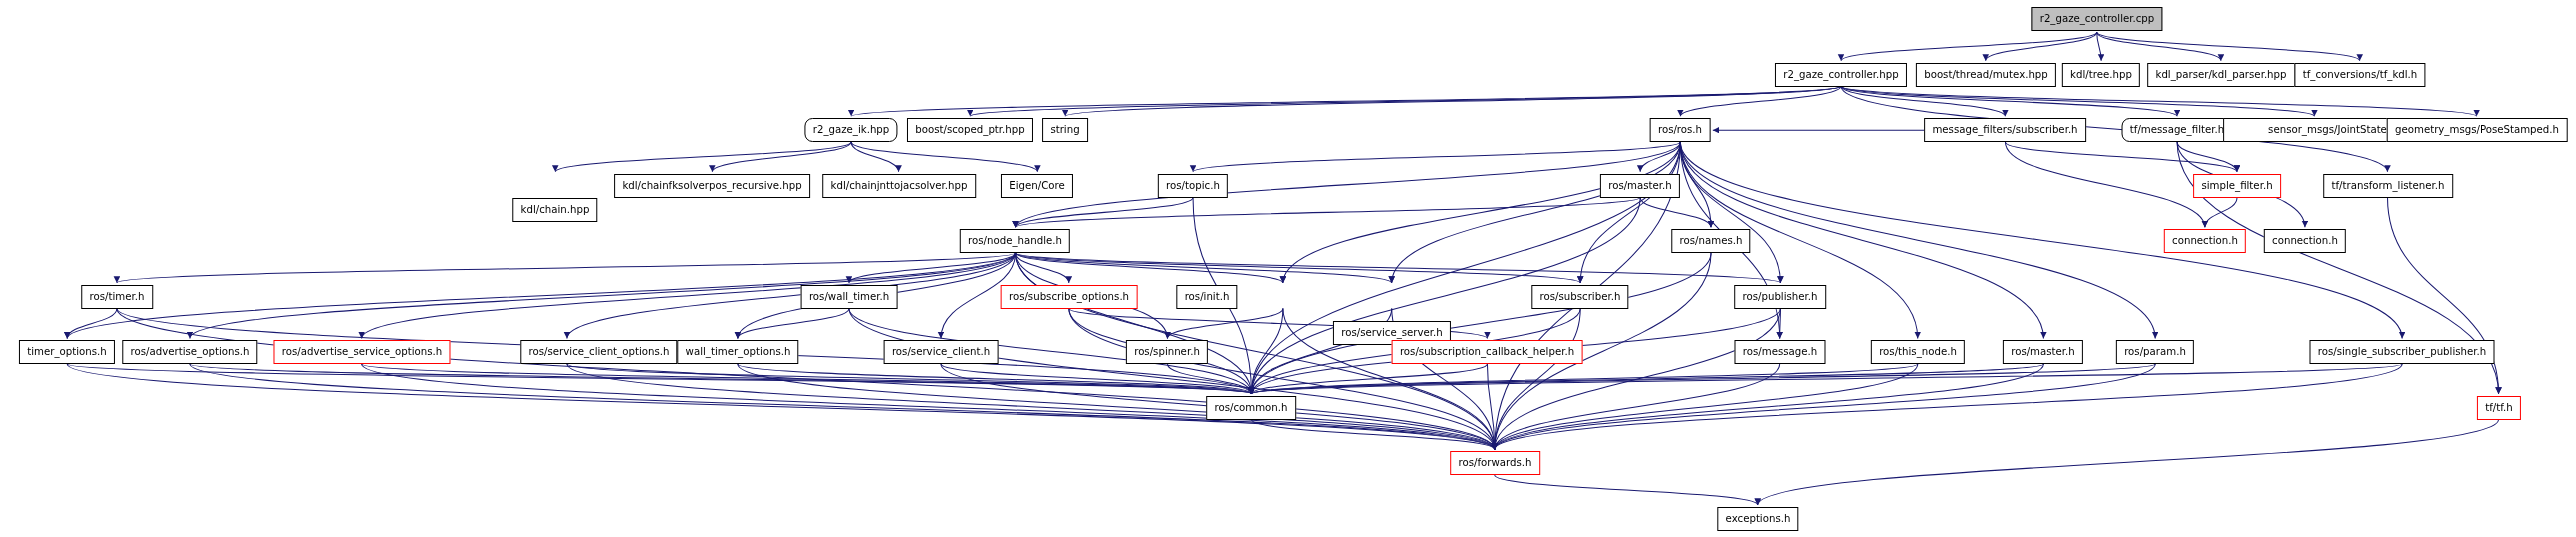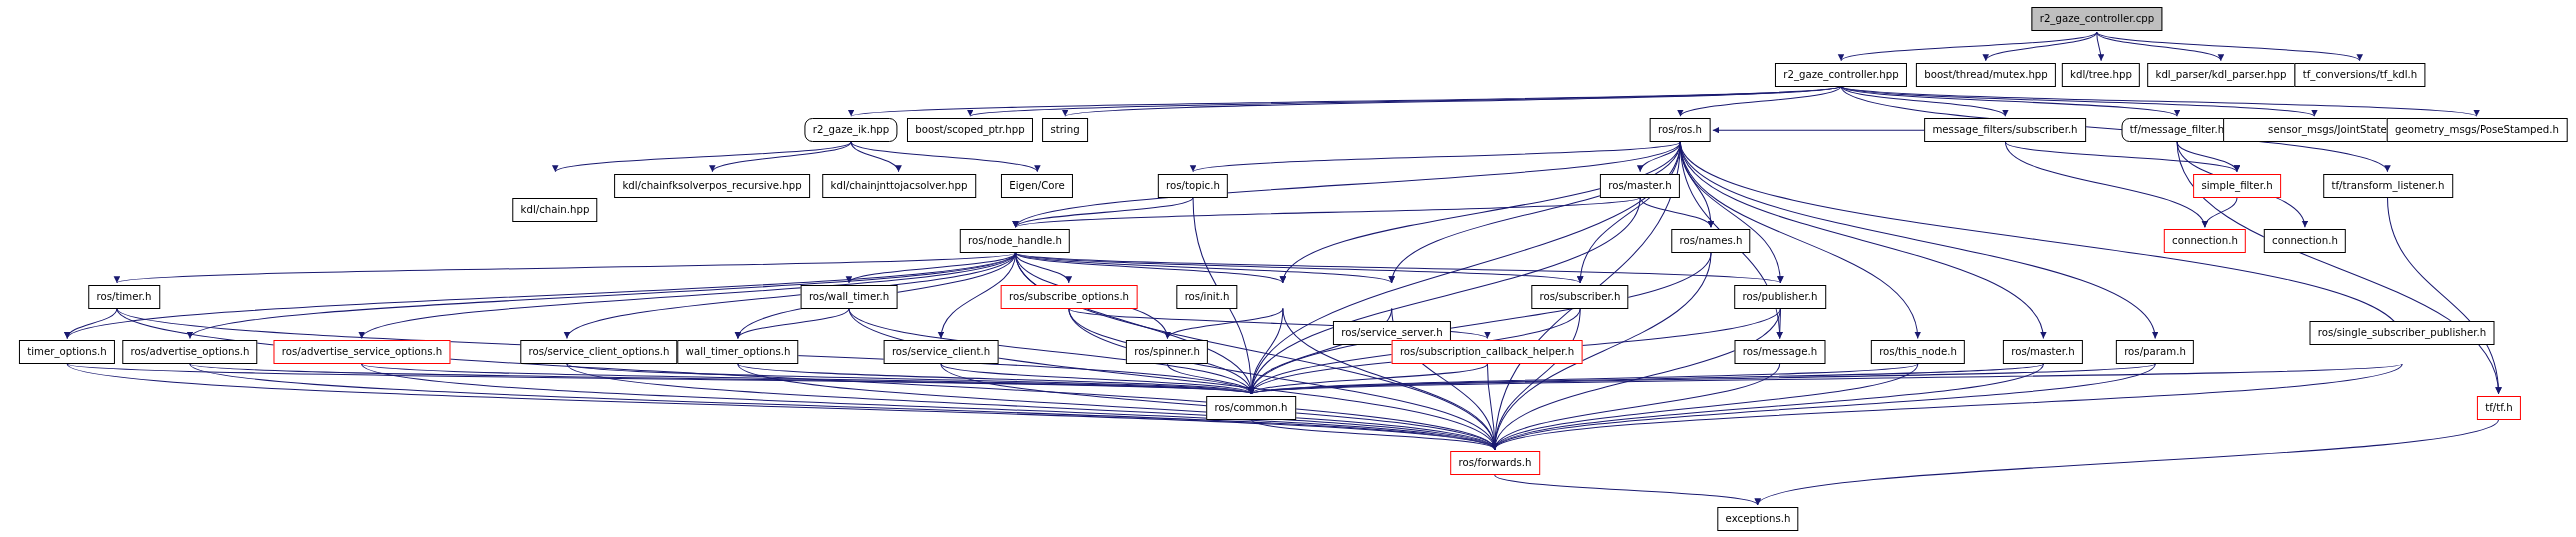--- a/index.html
+++ b/index.html
@@ -191,39 +191,39 @@
       <div class="gnode" style="left: 899px; top: 174px;">kdl/chainjnttojacsolver.hpp</div>
       <div class="gnode" style="left: 1037px; top: 174px; text-align: center;">Eigen/Core</div>
       <div class="gnode" style="left: 1193px; top: 174px;">ros/topic.h</div>
       <div class="gnode" style="left: 1640px; top: 174px;">ros/master.h</div>
       <div class="gnode truncated" style="left: 2237px; top: 174px;">simple_filter.h</div>
       <div class="gnode" style="left: 2388px; top: 174px;">tf/transform_listener.h</div>
       <div class="gnode" style="left: 1015px; top: 229px; text-align: right;">ros/node_handle.h</div>
       <div class="gnode" style="left: 1711px; top: 229px;">ros/names.h</div>
       <div class="gnode truncated" style="left: 2205px; top: 229px;">connection.h</div>
       <div class="gnode" style="left: 2305px; top: 229px;">connection.h</div>
-      <div class="gnode" style="left: 124px; top: 285px;">ros/timer.h</div>
+      <div class="gnode" style="left: 117px; top: 285px;">ros/timer.h</div>
       <div class="gnode" style="left: 849px; top: 285px;">ros/wall_timer.h</div>
       <div class="gnode truncated" style="left: 1069px; top: 285px;">ros/subscribe_options.h</div>
       <div class="gnode" style="left: 1207px; top: 285px;">ros/init.h</div>
       <div class="gnode" style="left: 1392px; top: 285px; margin-top: 36px;">ros/service_server.h</div>
       <div class="gnode" style="left: 1580px; top: 285px;">ros/subscriber.h</div>
       <div class="gnode" style="left: 1780px; top: 285px;">ros/publisher.h</div>
       <div class="gnode" style="left: 67px; top: 340px;">timer_options.h</div>
       <div class="gnode" style="left: 190px; top: 340px;">ros/advertise_options.h</div>
       <div class="gnode truncated" style="left: 362px; top: 340px;">ros/advertise_service_options.h</div>
       <div class="gnode" style="left: 599px; top: 340px;">ros/service_client_options.h</div>
       <div class="gnode" style="left: 738px; top: 340px;">wall_timer_options.h</div>
       <div class="gnode" style="left: 941px; top: 340px;">ros/service_client.h</div>
       <div class="gnode" style="left: 1167px; top: 340px;">ros/spinner.h</div>
       <div class="gnode truncated" style="left: 1487px; top: 340px;">ros/subscription_callback_helper.h</div>
       <div class="gnode" style="left: 1780px; top: 340px;">ros/message.h</div>
       <div class="gnode" style="left: 1918px; top: 340px;">ros/this_node.h</div>
       <div class="gnode" style="left: 2043px; top: 340px;">ros/master.h</div>
       <div class="gnode" style="left: 2155px; top: 340px;">ros/param.h</div>
-      <div class="gnode" style="left: 2402px; top: 321px;">ros/single_subscriber_publisher.h</div>
+      <div class="gnode" style="left: 2402px; top: 340px;">ros/single_subscriber_publisher.h</div>
       <div class="gnode" style="left: 1251px; top: 396px;">ros/common.h</div>
       <div class="gnode truncated" style="left: 2499px; top: 396px;">tf/tf.h</div>
       <div class="gnode truncated" style="left: 1495px; top: 451px;">ros/forwards.h</div>
       <div class="gnode" style="left: 1758px; top: 507px;">exceptions.h</div>
     </div>
 </div>
 
 
 </body></html>

